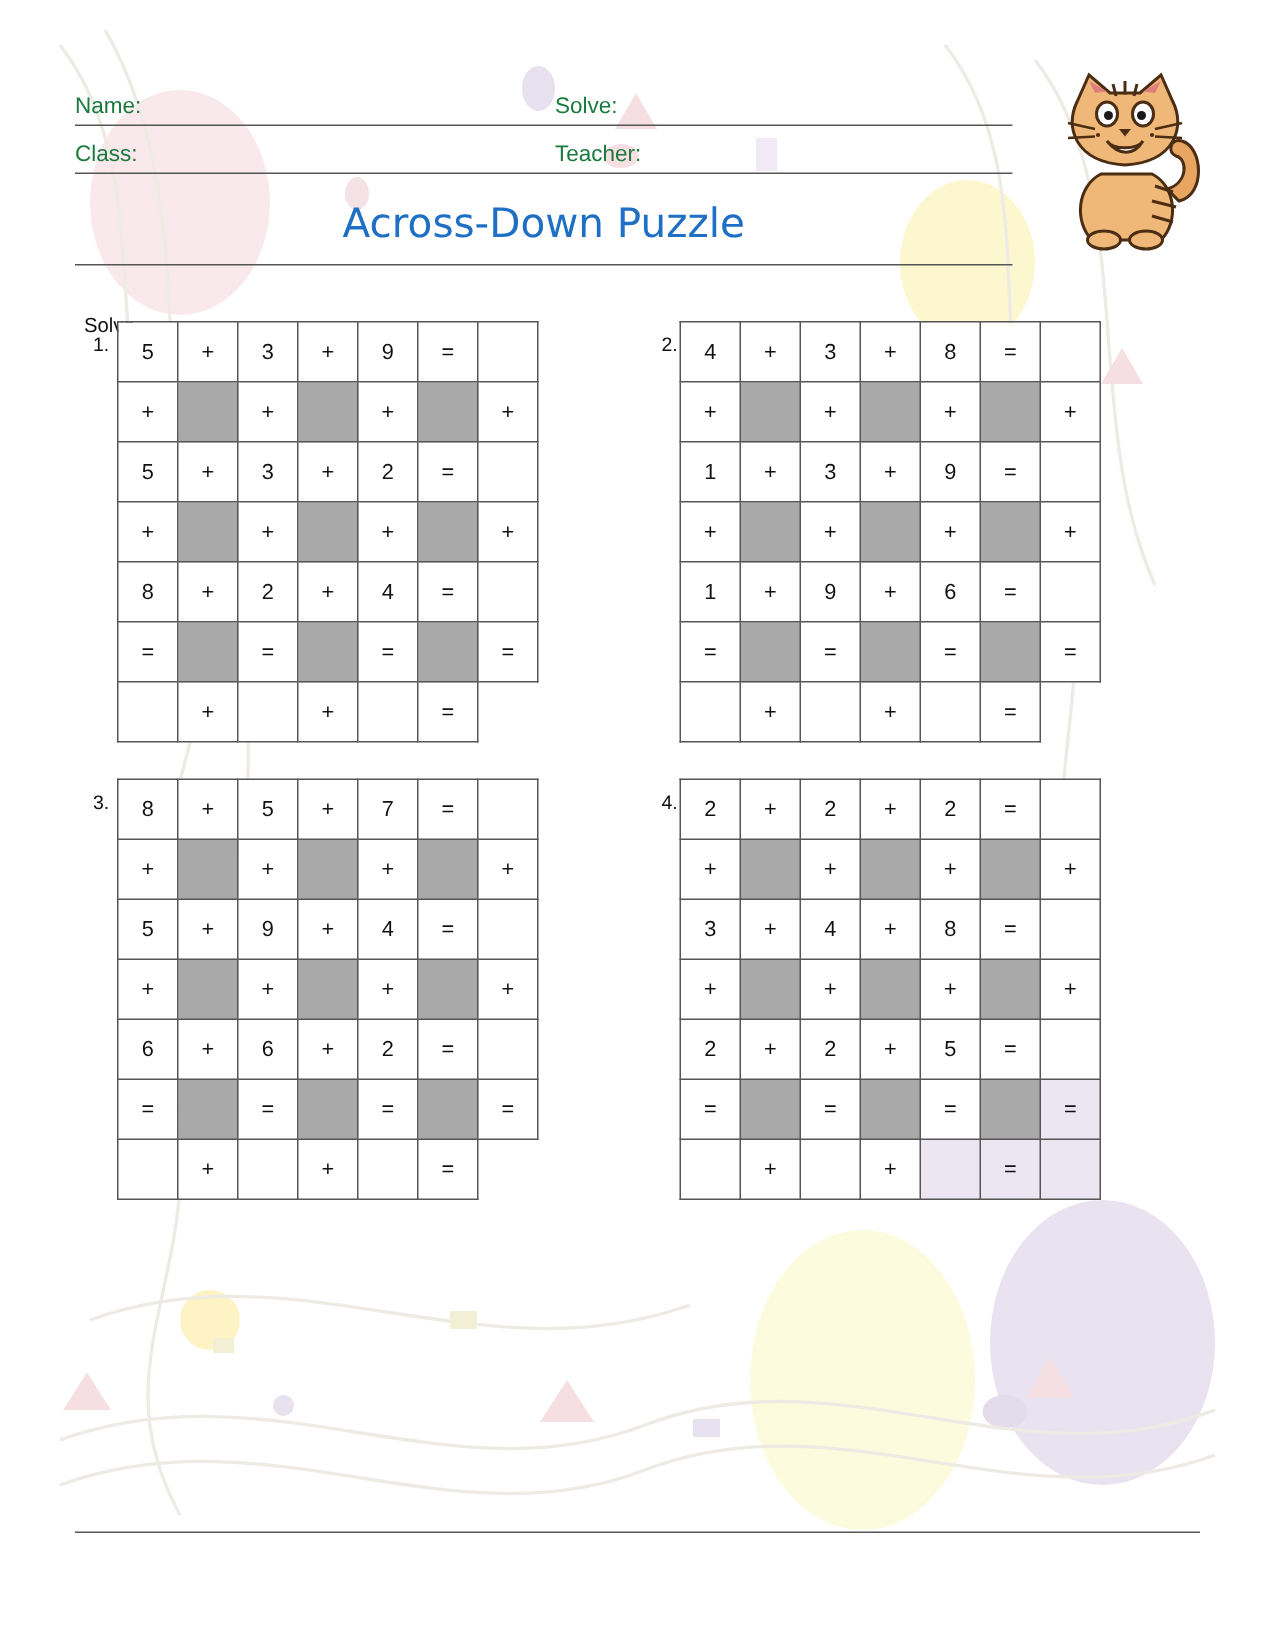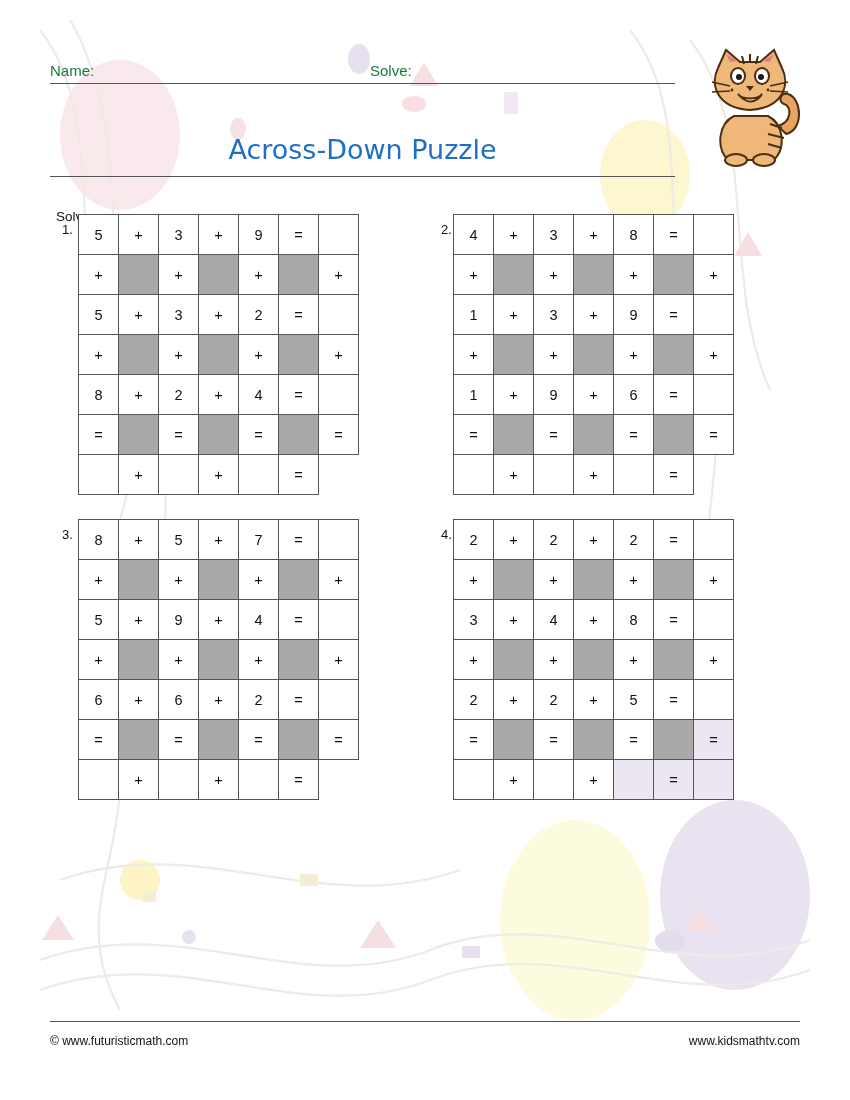--- a/index.html
+++ b/index.html
@@ -181,20 +181,24 @@
   </svg>
 </div>
 
 <div class="page">
 
   <div class="hdr">
     <div class="hdr-row">
       <span class="hdr-label name">Name:</span>
       <span class="hdr-label date">Solve:</span>
     </div>
+    <div class="hdr-row">
+      <span class="hdr-label class">Class:</span>
+      <span class="hdr-label teacher">Teacher:</span>
+    </div>
   </div>
 
   <div class="title-wrap">
     <div class="title">Across-Down Puzzle</div>
   </div>
 
   <div class="solve">Solve.</div>
 
   <div class="cat">
     <svg viewBox="0 0 118 130" width="118" height="130">
@@ -515,18 +519,14 @@
             <td class="hl"></td>
           </tr>
         </tbody>
           </table>
       </div>
     </div>
 
   </div>
 
   <div class="footer-line"></div>
-  <div class="footer">
-    <span>© www.futuristicmath.com</span>
-    <span>www.kidsmathtv.com</span>
-  </div>
 
 </div>
 
 </body></html>

